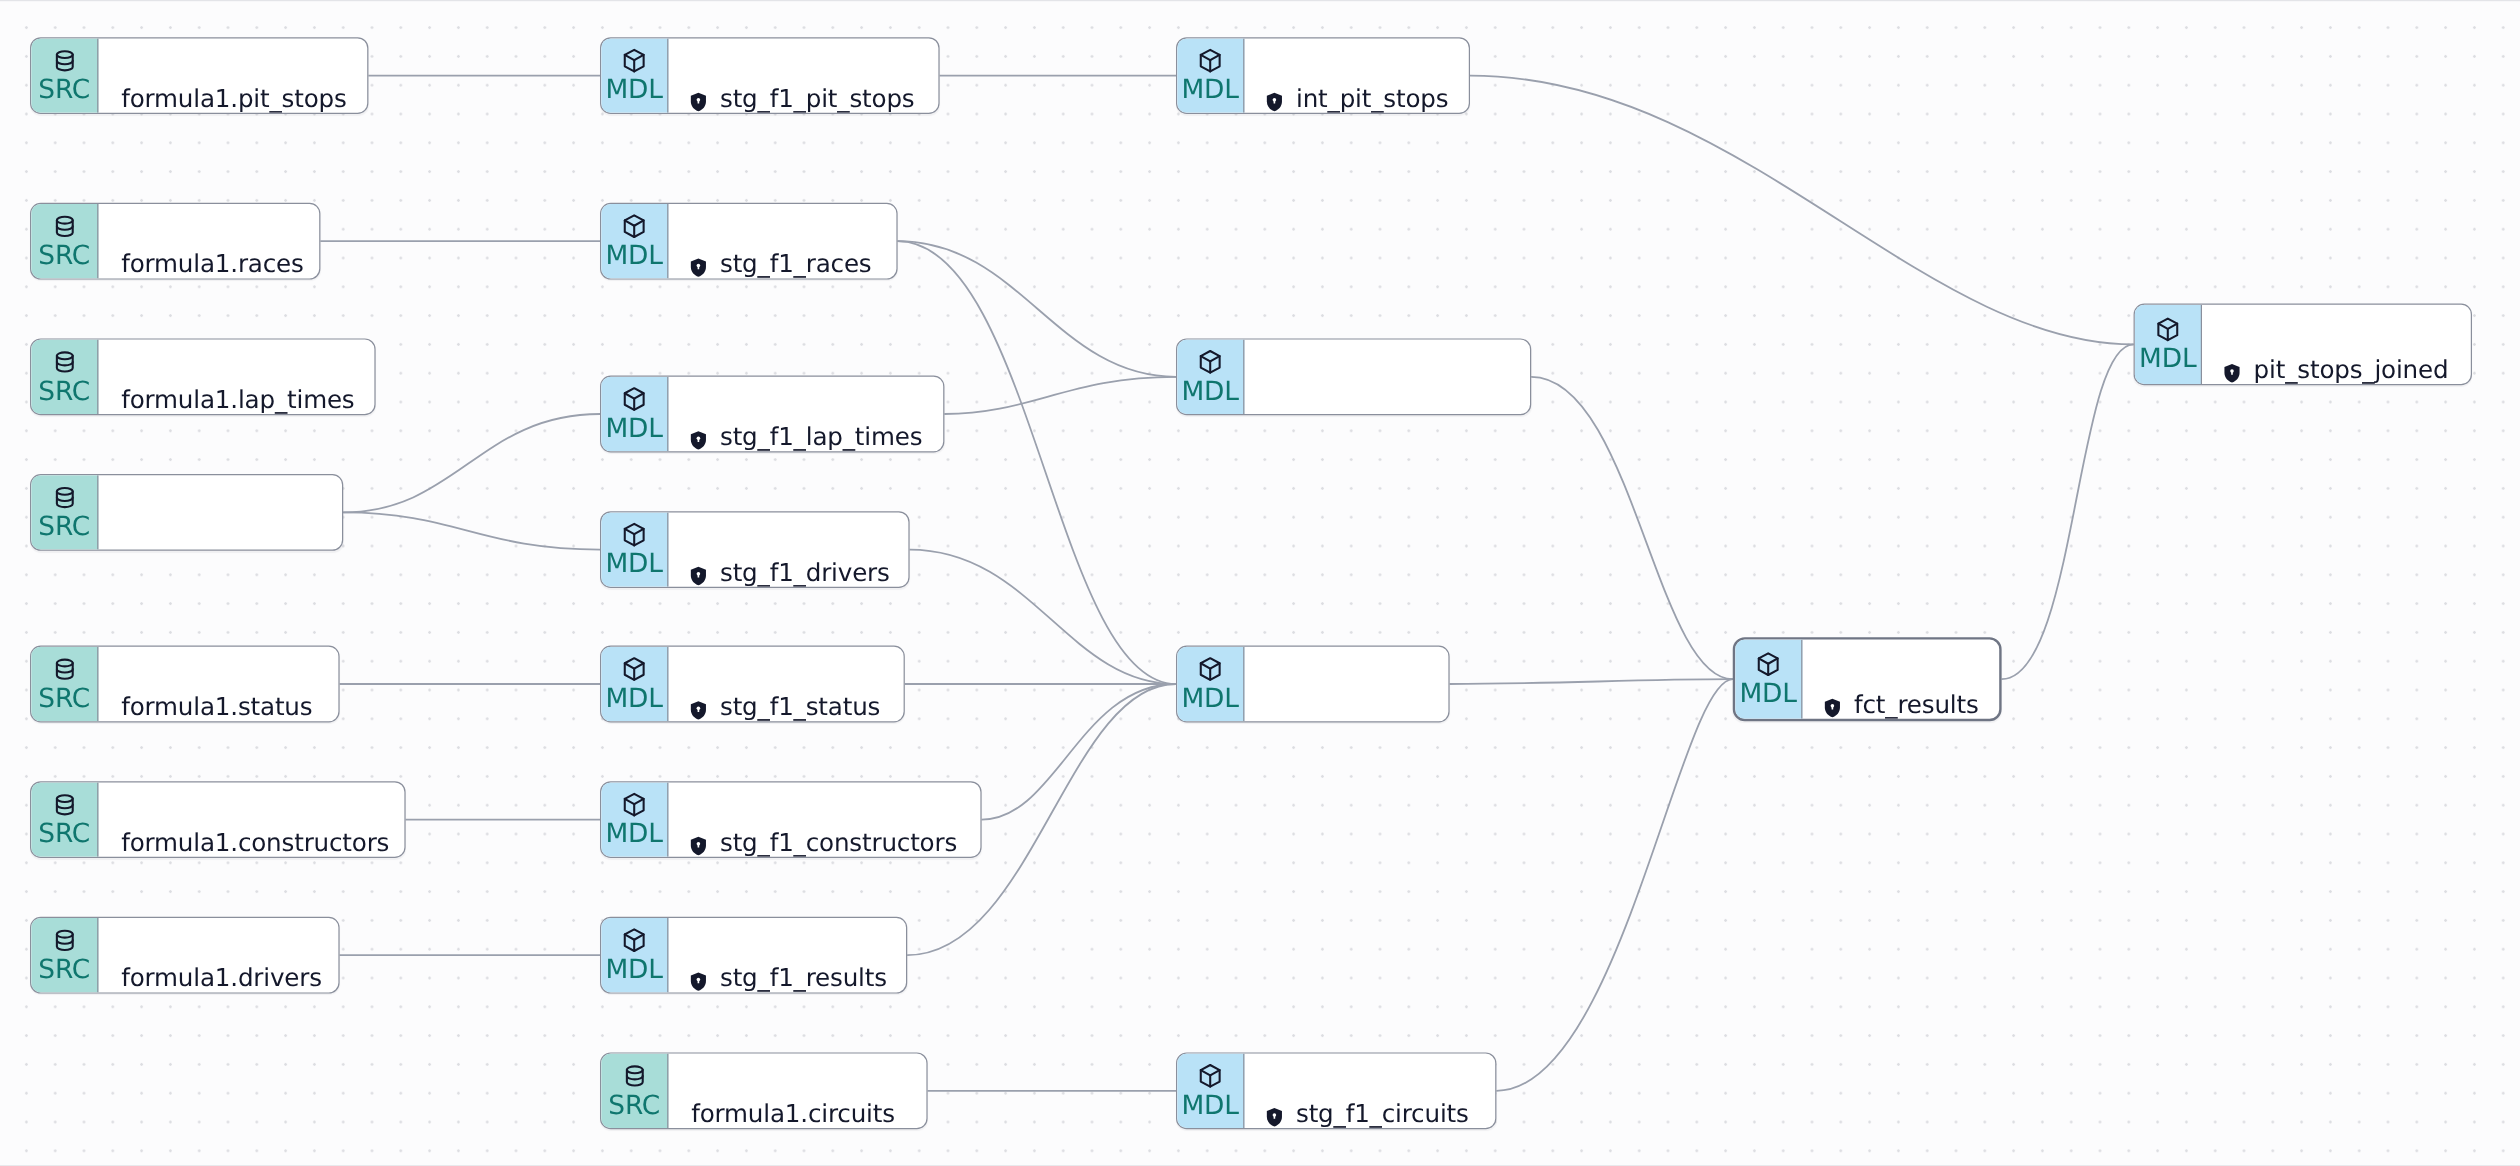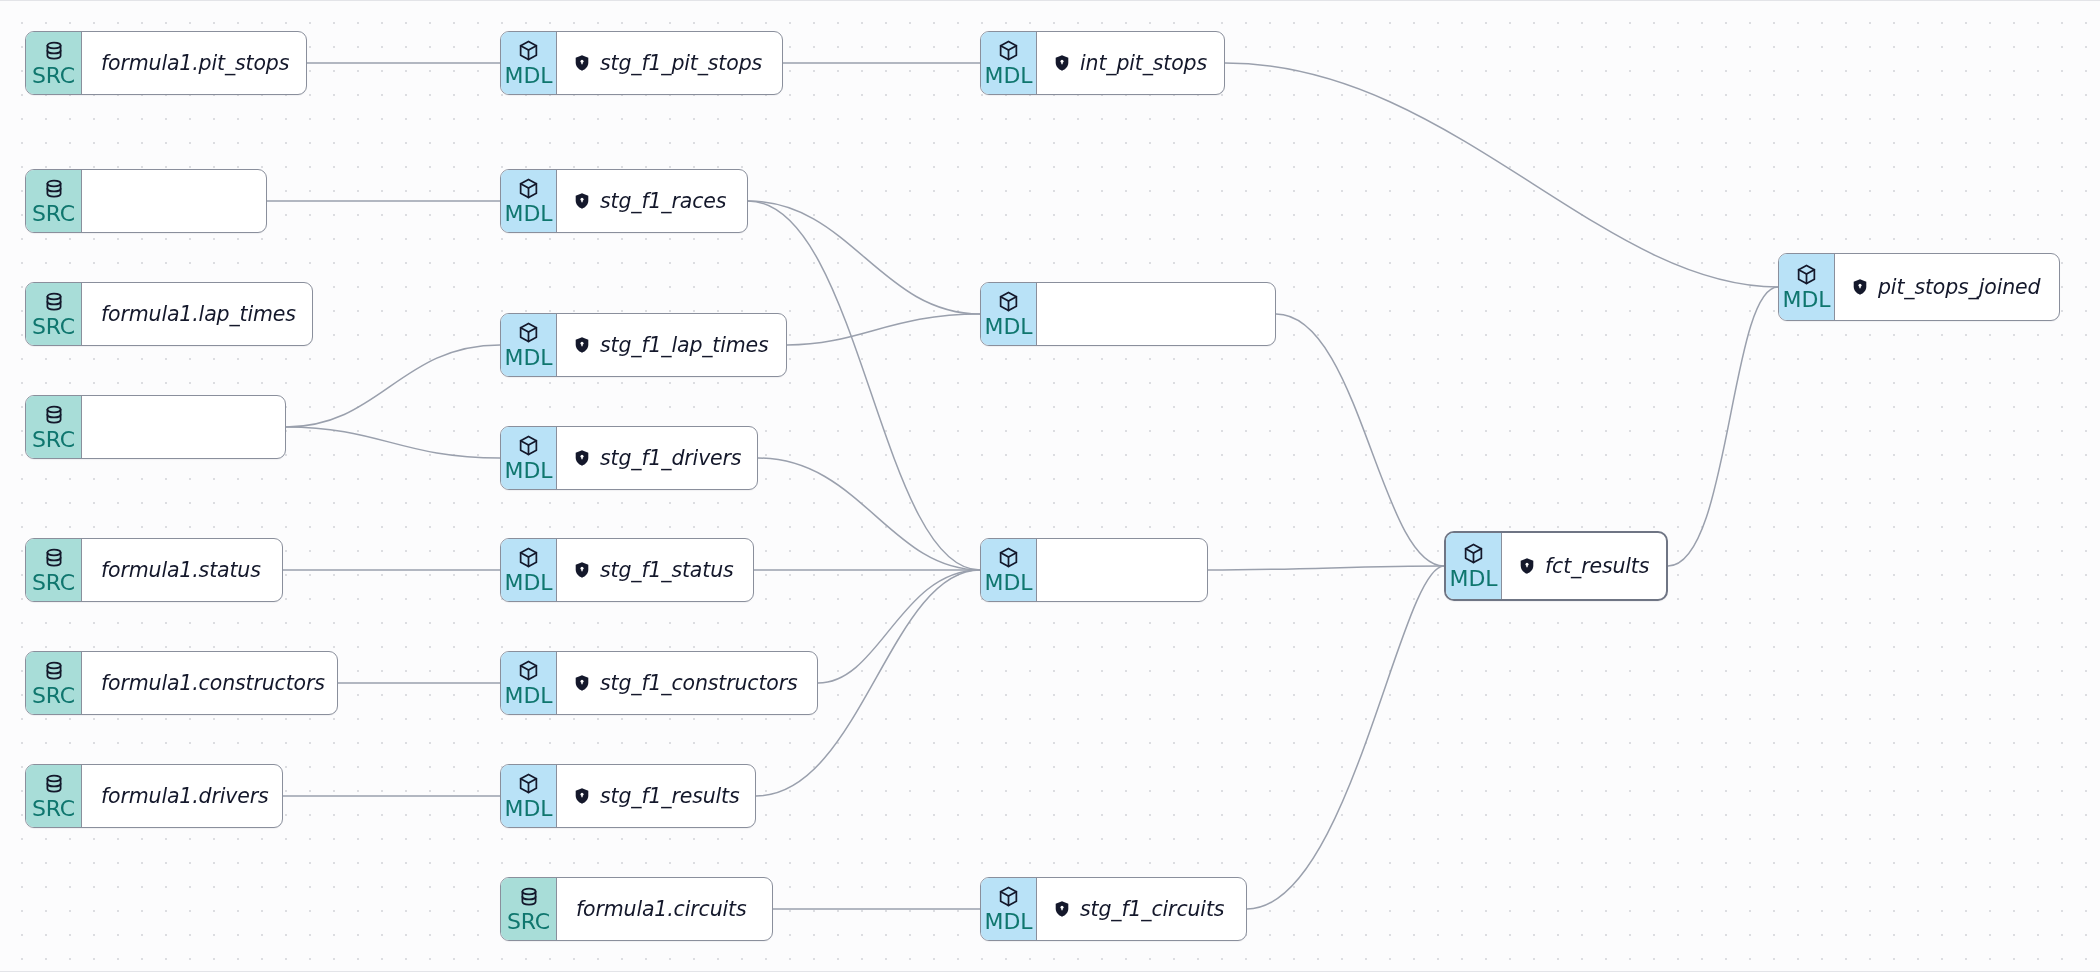--- a/index.html
+++ b/index.html
@@ -51,25 +51,24 @@
     font-size:22px;
     line-height:1;
     color:#0f766e;
     letter-spacing:-0.1px;
     margin-top:3px;
     font-family:"DejaVu Sans", sans-serif;
   }
 
   .body{
     flex:1 1 auto;
-    display:flex;align-items:center;
+    display:flex;align-items:flex-end;
     padding:0 16px;
     gap:9px;
     min-width:0;
-    font-style:italic;
   }
   .body.src-body{justify-content:flex-start;padding-left:19px;}
   .lockwrap{flex:0 0 auto;display:flex;align-items:center;}
   .label{
     font-size:20.5px;
     color:#14182b;
     white-space:nowrap;
     letter-spacing:-0.15px;
     font-family:"DejaVu Sans", sans-serif;
   }
@@ -121,20 +120,23 @@
         <div class="badge src">
           <span>
             <svg width="22" height="22" viewBox="0 0 24 24" fill="none" stroke="#14182b" stroke-width="1.9" stroke-linecap="round" stroke-linejoin="round">
               <ellipse cx="12" cy="6" rx="7.2" ry="3.1"></ellipse>
               <path d="M4.8 6v5.6c0 1.7 3.2 3.1 7.2 3.1s7.2-1.4 7.2-3.1V6"></path>
               <path d="M4.8 11.6v5.6c0 1.7 3.2 3.1 7.2 3.1s7.2-1.4 7.2-3.1v-5.6"></path>
             </svg>
           </span>
           <span class="btxt">SRC</span>
         </div>
+        <div class="body src-body">
+          <span class="label">formula1.races</span>
+        </div>
       </div>
       <div class="node" style="left: 25px; top: 281px; width: 288px; height: 64px;">
         <div class="badge src">
           <span>
             <svg width="22" height="22" viewBox="0 0 24 24" fill="none" stroke="#14182b" stroke-width="1.9" stroke-linecap="round" stroke-linejoin="round">
               <ellipse cx="12" cy="6" rx="7.2" ry="3.1"></ellipse>
               <path d="M4.8 6v5.6c0 1.7 3.2 3.1 7.2 3.1s7.2-1.4 7.2-3.1V6"></path>
               <path d="M4.8 11.6v5.6c0 1.7 3.2 3.1 7.2 3.1s7.2-1.4 7.2-3.1v-5.6"></path>
             </svg>
           </span>

